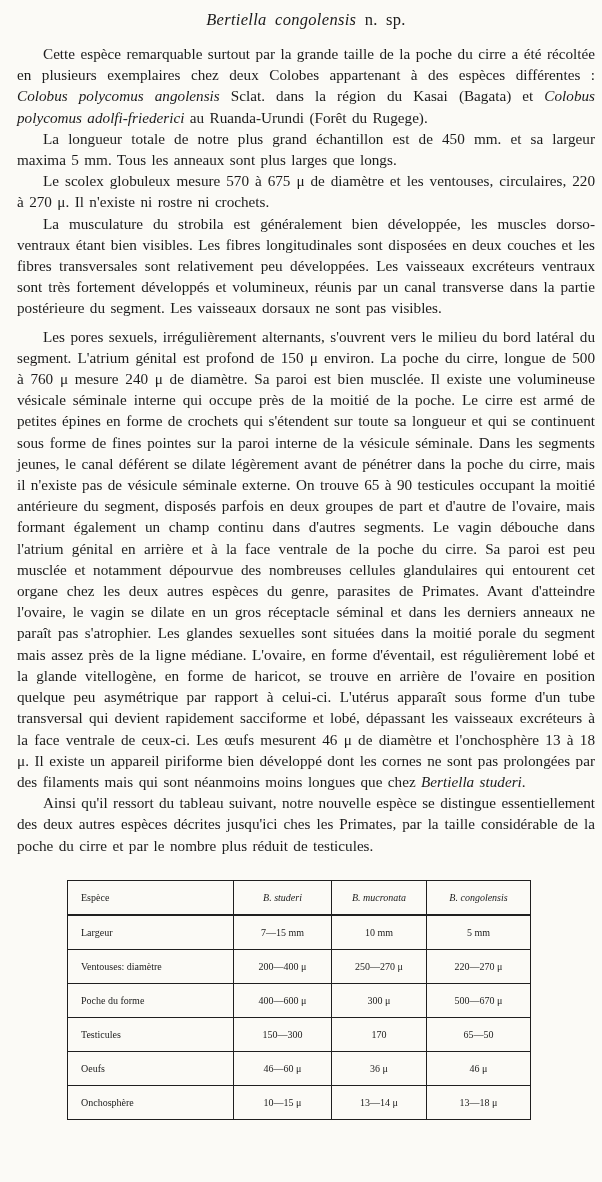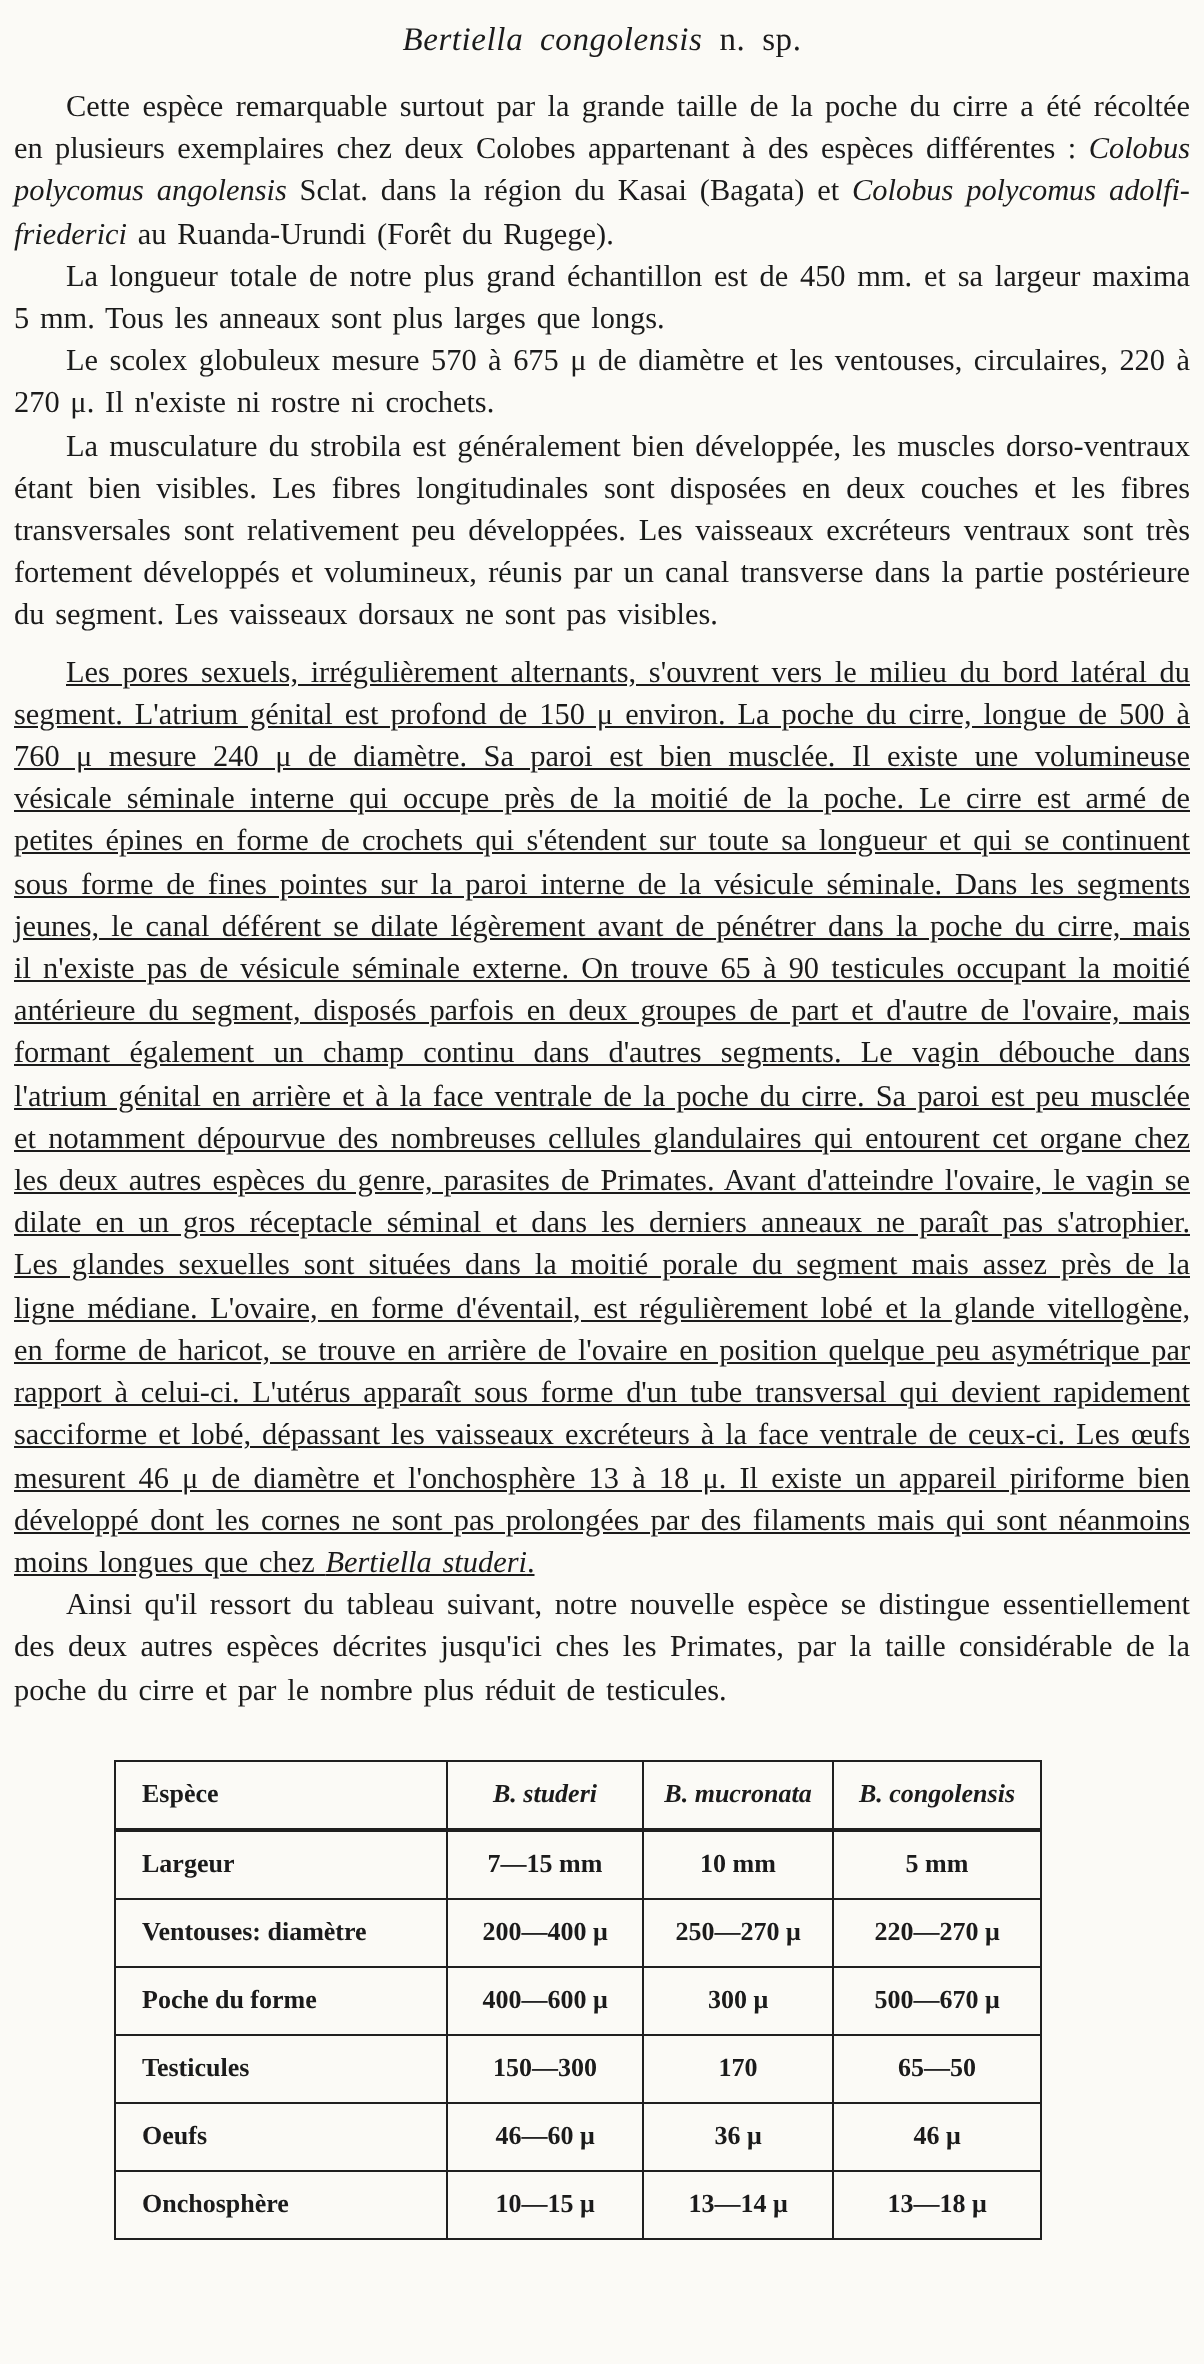--- a/index.html
+++ b/index.html
@@ -6,49 +6,49 @@
   body { background: #e9e9e6; }
   .page {
     position: relative;
     width: 602px;
     height: 1182px;
     margin: 0 auto;
     background: #fbfaf6;
     color: #1b1b1b;
     font-family: "Liberation Serif", "DejaVu Serif", serif;
     box-sizing: border-box;
-    padding: 6px 7px 0 7px;
+    padding: 6px 7px 0 17px;
     overflow: hidden;
   }
   .title {
     font-size: 16.5px;
     font-weight: normal;
     text-align: center;
     margin: 4px 0 13px 0;
     letter-spacing: 0.3px;
     word-spacing: 4px;
   }
   .para {
     font-size: 15.2px;
     line-height: 21.2px;
     text-align: justify;
     margin: 0;
     word-spacing: 1.6px;
   }
   .indent { text-indent: 26px; }
-  .section-gap { margin-top: 7px; text-decoration: underline; }
+  .section-gap { margin-top: 7px; }
   .cmp {
     border-collapse: collapse;
     margin: 24px 0 0 50px;
     table-layout: fixed;
   }
   .cmp th, .cmp td {
     border: 1.6px solid #1f1f1f;
-    font-size: 13px;
-    font-weight: bold;
+    font-size: 10px;
+    font-weight: normal;
     height: 31px;
     padding: 1px 6px;
     text-align: center;
     white-space: nowrap;
     overflow: hidden;
   }
   .cmp th.label-col, .cmp td.label-col {
     text-align: left;
     padding-left: 13px;
   }

